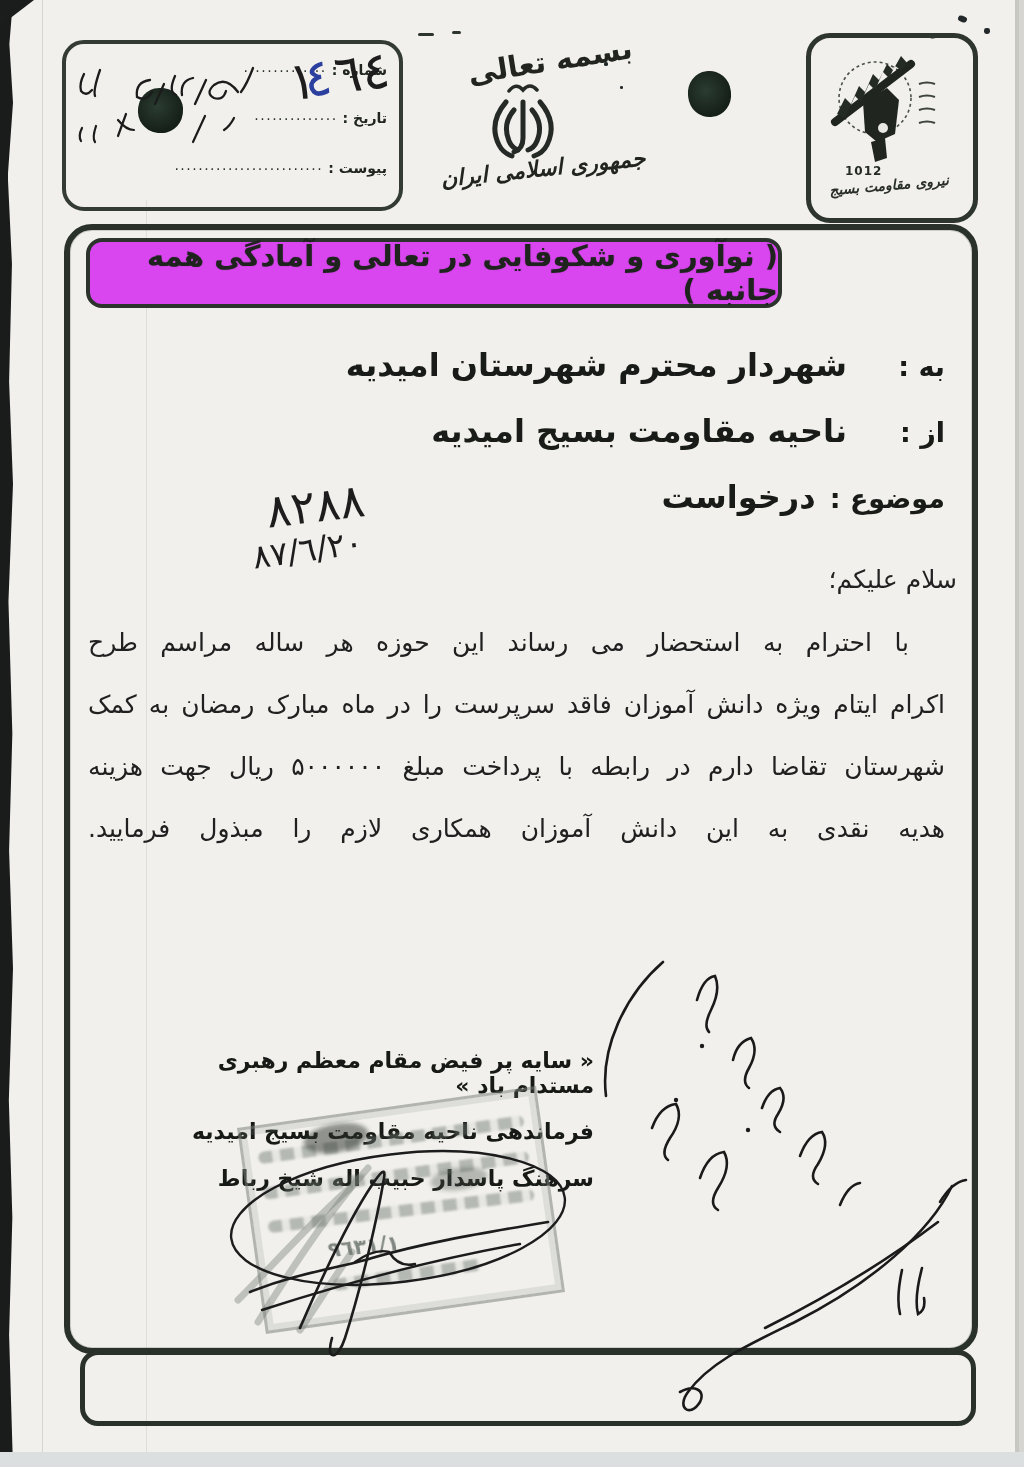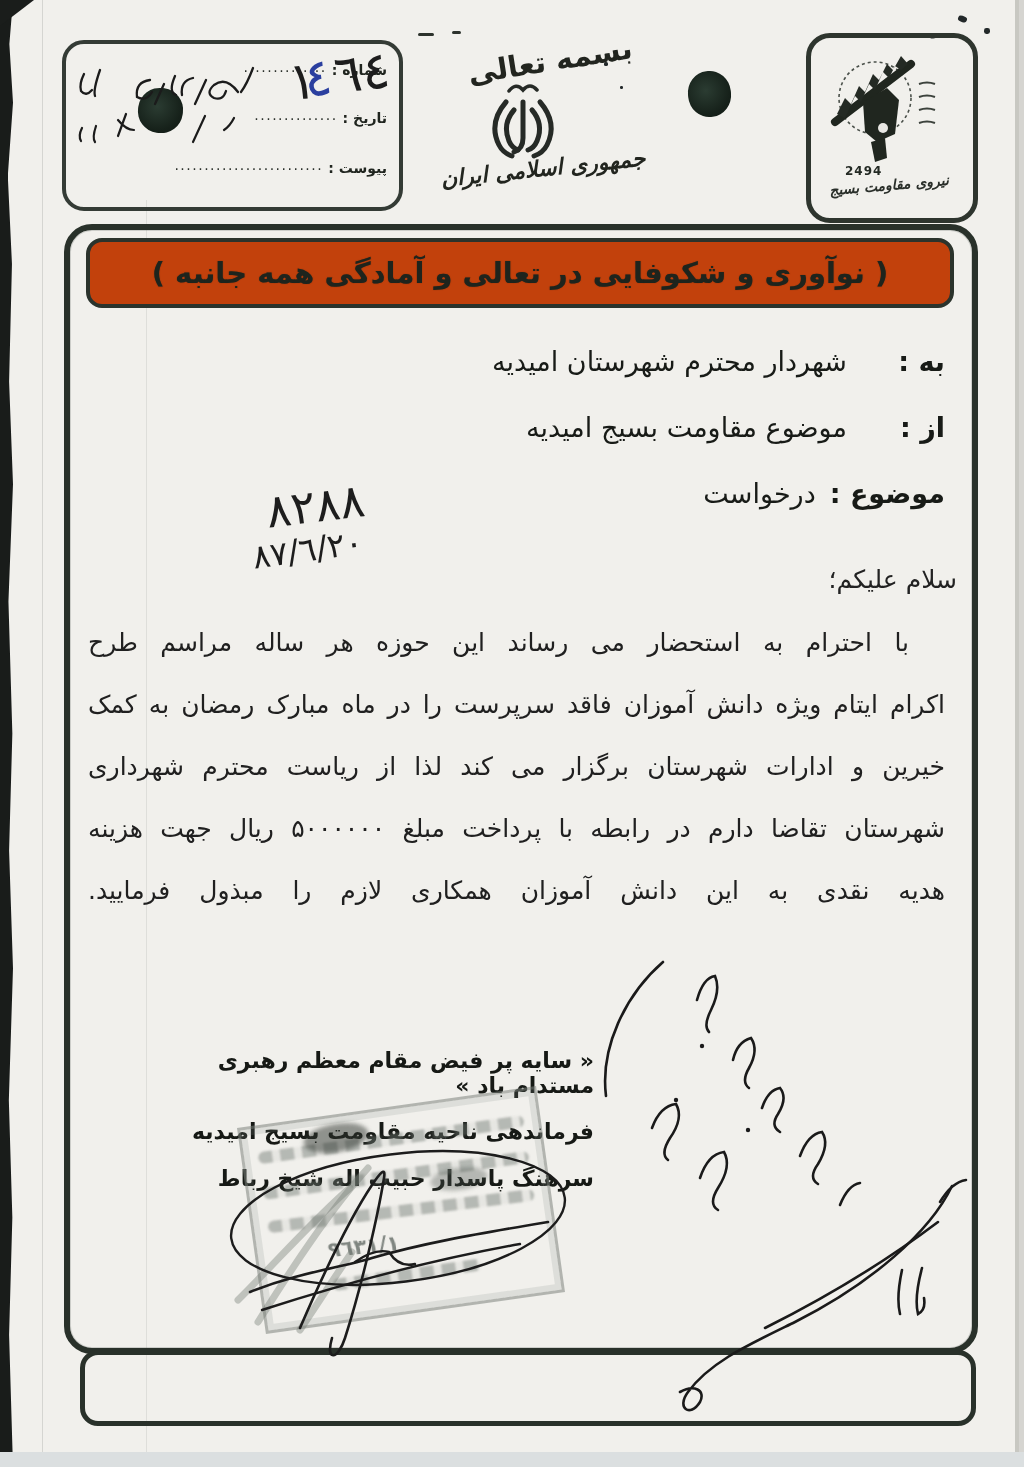--- a/index.html
+++ b/index.html
@@ -43,29 +43,29 @@
   .logo-box{position:absolute;left:806px;top:33px;width:162px;height:180px;
     border:5px solid #2e352e;border-radius:24px;}
   .logo-year{position:absolute;left:34px;top:126px;font-size:12px;font-weight:700;color:#242a24;letter-spacing:1px;}
   .logo-caption{position:absolute;left:8px;top:139px;width:140px;text-align:center;
     font-size:14px;font-style:italic;font-weight:700;transform:rotate(-5deg);color:#2a2f2a;}
   
   .main-frame{position:absolute;left:64px;top:224px;width:902px;height:1118px;
     border:6px solid #29312a;border-radius:28px;box-shadow:inset 0 0 0 1px rgba(41,49,42,.18);}
   .footer-box{position:absolute;left:80px;top:1350px;width:886px;height:66px;
     border:5px solid #29312a;border-radius:18px;}
-  .banner{position:absolute;left:86px;top:238px;width:868px;height:70px;border-radius:16px;
-    background:#c2410c;border:4px solid #2b332c;box-sizing:border-box;
+  .banner{position:absolute;left:86px;top:238px;width:696px;height:70px;border-radius:16px;
+    background:#d946ef;border:4px solid #2b332c;box-sizing:border-box;
     display:flex;align-items:center;justify-content:center;}
   .banner .slogan{direction:rtl;font-size:29px;font-weight:700;color:#1e241d;
     text-shadow:0 0 1px rgba(30,36,29,.6);}
   
   .rrow{position:absolute;right:79px;direction:rtl;display:flex;align-items:baseline;gap:14px;white-space:nowrap;}
   .rrow .lbl{font-weight:700;font-size:27px;min-width:84px;color:#181b17;}
-  .rrow .val{font-weight:400;font-size:27px;color:#181b17;}
+  .rrow .val{font-weight:700;font-size:32px;color:#181b17;}
   .row-to{top:346px;}
   .row-from{top:412px;}
   .row-subject{top:478px;}
   
   .salutation{position:absolute;right:67px;top:565px;direction:rtl;font-size:25px;color:#222;}
   .body-par{position:absolute;left:88px;right:79px;top:612px;direction:rtl;}
   .bline{height:62px;line-height:62px;font-size:25px;color:#202020;
     text-align:justify;text-align-last:justify;white-space:nowrap;}
   .bline.first{padding-right:36px;}
   
@@ -149,47 +149,46 @@
       <path d="M52,62 L76,48 L88,60 L84,94 L66,102 L54,92 Z" fill="#20261f"></path>
       <circle cx="72" cy="88" r="5" fill="#e8e7e3"></circle>
       <path d="M60,102 L74,98 L76,118 L64,122 Z" fill="#20261f"></path>
       <g stroke="#3c423c" stroke-width="2" fill="none">
         <path d="M108,44 q8,-3 16,0"></path>
         <path d="M108,57 q8,-3 16,0"></path>
         <path d="M108,70 q8,-3 16,0"></path>
         <path d="M108,83 q8,-3 16,0"></path>
       </g>
     </svg>
-    <div class="logo-year">2494</div>
+    <div class="logo-year">1012</div>
     <div class="logo-caption">نیروی مقاومت بسیج</div>
   </div>
 
   <div class="main-frame"></div>
   <div class="banner">
     <div class="slogan">( نوآوری و شکوفایی در تعالی و آمادگی همه جانبه )</div>
   </div>
 
   <div class="rrow row-to">
     <span class="lbl">به :</span>
     <span class="val">شهردار محترم شهرستان امیدیه</span>
   </div>
   <div class="rrow row-from">
     <span class="lbl">از :</span>
-    <span class="val">موضوع مقاومت بسیج امیدیه</span>
+    <span class="val">ناحیه مقاومت بسیج امیدیه</span>
   </div>
   <div class="rrow row-subject">
     <span class="lbl">موضوع :</span>
     <span class="val">درخواست</span>
   </div>
 
   <div class="salutation">سلام علیکم؛</div>
   <div class="body-par">
     <div class="bline first">با احترام به استحضار می رساند این حوزه هر ساله مراسم طرح</div>
     <div class="bline">اکرام ایتام ویژه دانش آموزان فاقد سرپرست را در ماه مبارک رمضان به کمک</div>
-    <div class="bline">خیرین و ادارات شهرستان برگزار می کند لذا از ریاست محترم شهرداری</div>
     <div class="bline">شهرستان تقاضا دارم در رابطه با پرداخت مبلغ ۵۰۰۰۰۰۰ ریال جهت هزینه</div>
     <div class="bline">هدیه نقدی به این دانش آموزان همکاری لازم را مبذول فرمایید.</div>
   </div>
 
   <div class="closing">
     <div class="prayer">« سایه پر فیض مقام معظم رهبری مستدام باد »</div>
     <div class="orgline">فرماندهی ناحیه مقاومت بسیج امیدیه</div>
     <div class="signerline">سرهنگ پاسدار حبیب اله شیخ رباط</div>
   </div>
 

